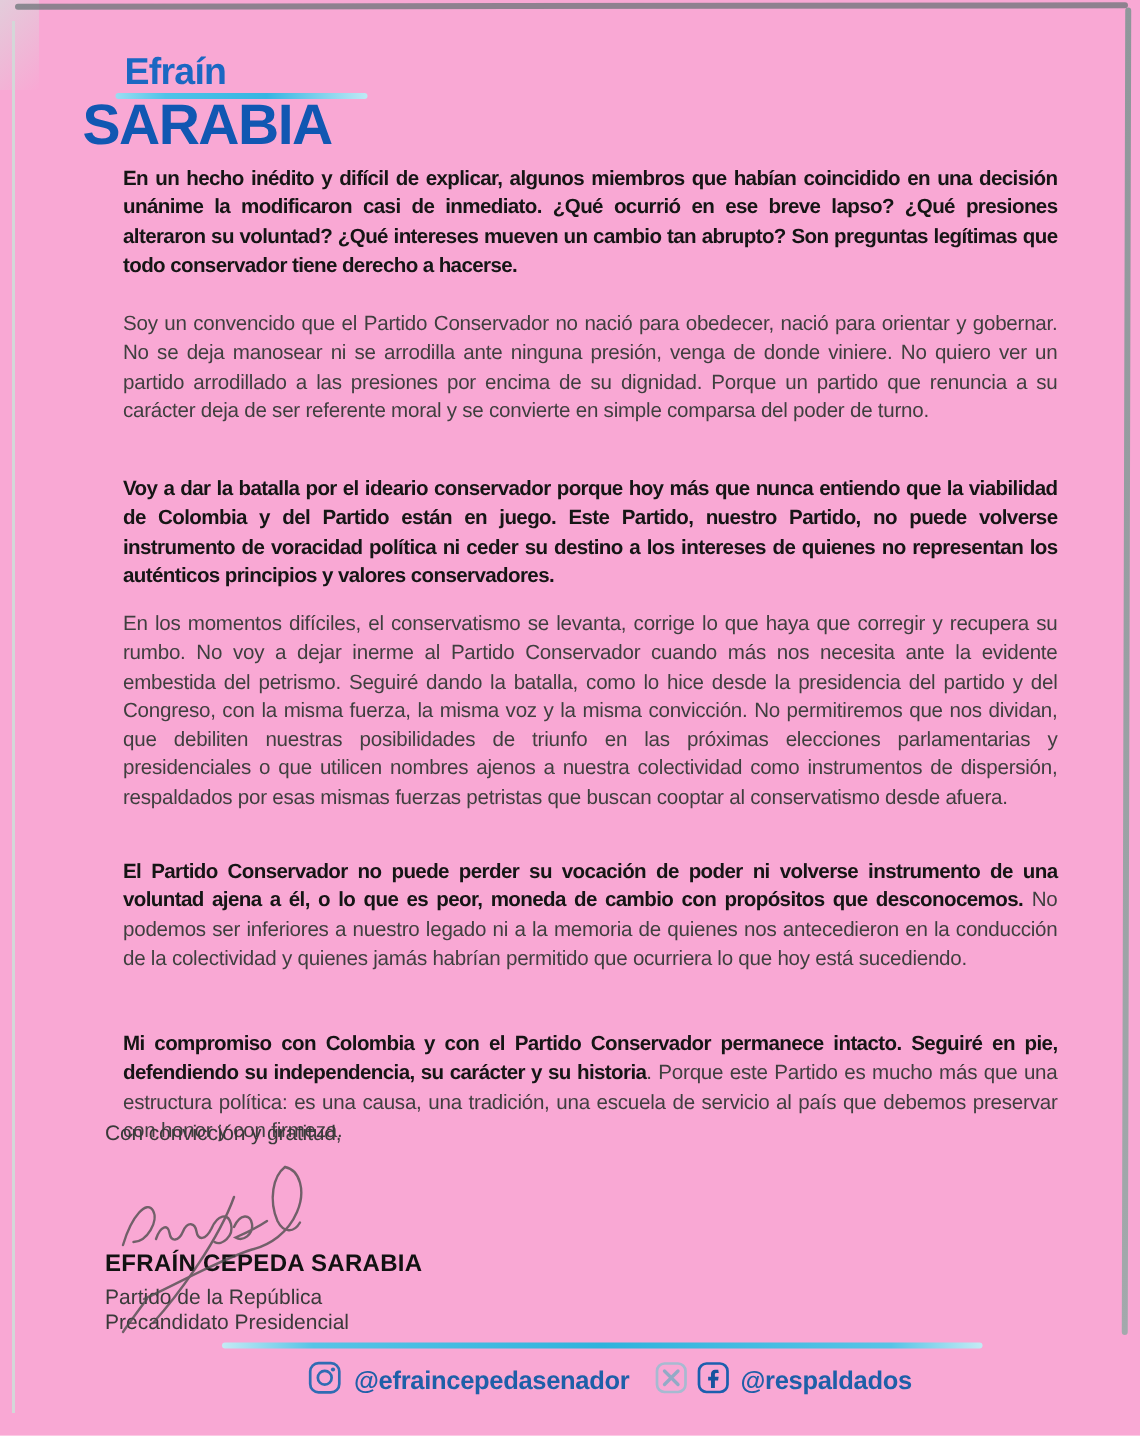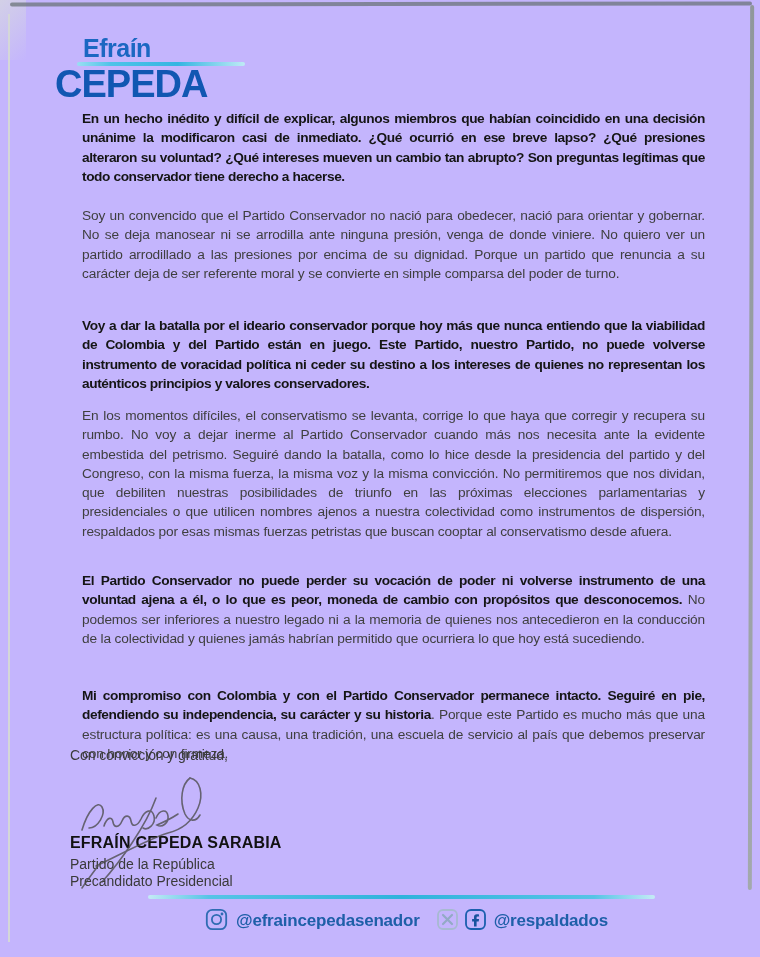--- a/index.html
+++ b/index.html
@@ -3,21 +3,21 @@
 <meta charset="utf-8">
 <style>
   html,body{margin:0;padding:0;}
   body{
     width:760px;height:957px;
     background:#ffffff;
     font-family:"Liberation Sans", sans-serif;
     position:relative;
     overflow:hidden;
   }
-  .page{position:absolute;inset:0;background:#c4b5fd;}
+  .page{position:absolute;inset:0;background:#f9a8d4;}
 
   
   .edge-top{position:absolute;left:10px;top:2px;width:742px;height:4px;background:#6b7478;opacity:.75;border-radius:2px;transform:rotate(-0.08deg);}
   .edge-right{position:absolute;left:749px;top:5px;width:4px;height:885px;background:linear-gradient(#8f979b,#a3a9ac);transform:rotate(0.15deg);border-radius:2px;}
   .edge-left{position:absolute;left:8px;top:14px;width:2px;height:928px;background:#d4d7d8;}
   .corner-shade{position:absolute;left:0;top:0;width:26px;height:60px;background:linear-gradient(135deg,#d9dcdd, rgba(255,255,255,0));opacity:.7;}
 
   
   .logo{position:absolute;left:55px;top:30px;width:250px;}
   .logo-first{position:absolute;left:28px;top:4px;font-size:25px;font-weight:800;color:#1b67c2;letter-spacing:-0.5px;}
@@ -58,21 +58,21 @@
 <div class="page">
 
   <div class="corner-shade"></div>
   <div class="edge-top"></div>
   <div class="edge-right"></div>
   <div class="edge-left"></div>
 
   <div class="logo">
     <div class="logo-first">Efraín</div>
     <div class="logo-underline"></div>
-    <div class="logo-last">CEPEDA</div>
+    <div class="logo-last">SARABIA</div>
   </div>
 
   <p class="para p0"><span class="seg bold">En un hecho inédito y difícil de explicar, algunos miembros que habían coincidido en una decisión unánime la modificaron casi de inmediato. ¿Qué ocurrió en ese breve lapso? ¿Qué presiones alteraron su voluntad? ¿Qué intereses mueven un cambio tan abrupto? Son preguntas legítimas que todo conservador tiene derecho a hacerse.</span></p>
   <p class="para p1"><span class="seg">Soy un convencido que el Partido Conservador no nació para obedecer, nació para orientar y gobernar. No se deja manosear ni se arrodilla ante ninguna presión, venga de donde viniere. No quiero ver un partido arrodillado a las presiones por encima de su dignidad. Porque un partido que renuncia a su carácter deja de ser referente moral y se convierte en simple comparsa del poder de turno.</span></p>
   <p class="para p2"><span class="seg bold">Voy a dar la batalla por el ideario conservador porque hoy más que nunca entiendo que la viabilidad de Colombia y del Partido están en juego. Este Partido, nuestro Partido, no puede volverse instrumento de voracidad política ni ceder su destino a los intereses de quienes no representan los auténticos principios y valores conservadores.</span></p>
   <p class="para p3"><span class="seg">En los momentos difíciles, el conservatismo se levanta, corrige lo que haya que corregir y recupera su rumbo. No voy a dejar inerme al Partido Conservador cuando más nos necesita ante la evidente embestida del petrismo. Seguiré dando la batalla, como lo hice desde la presidencia del partido y del Congreso, con la misma fuerza, la misma voz y la misma convicción. No permitiremos que nos dividan, que debiliten nuestras posibilidades de triunfo en las próximas elecciones parlamentarias y presidenciales o que utilicen nombres ajenos a nuestra colectividad como instrumentos de dispersión, respaldados por esas mismas fuerzas petristas que buscan cooptar al conservatismo desde afuera.</span></p>
   <p class="para p4"><span class="seg bold">El Partido Conservador no puede perder su vocación de poder ni volverse instrumento de una voluntad ajena a él, o lo que es peor, moneda de cambio con propósitos que desconocemos.</span><span class="seg"> No podemos ser inferiores a nuestro legado ni a la memoria de quienes nos antecedieron en la conducción de la colectividad y quienes jamás habrían permitido que ocurriera lo que hoy está sucediendo.</span></p>
   <p class="para p5"><span class="seg bold">Mi compromiso con Colombia y con el Partido Conservador permanece intacto. Seguiré en pie, defendiendo su independencia, su carácter y su historia</span><span class="seg">. Porque este Partido es mucho más que una estructura política: es una causa, una tradición, una escuela de servicio al país que debemos preservar con honor y con firmeza.</span></p>
 
   <div class="salutation">Con convicción y gratitud,</div>

